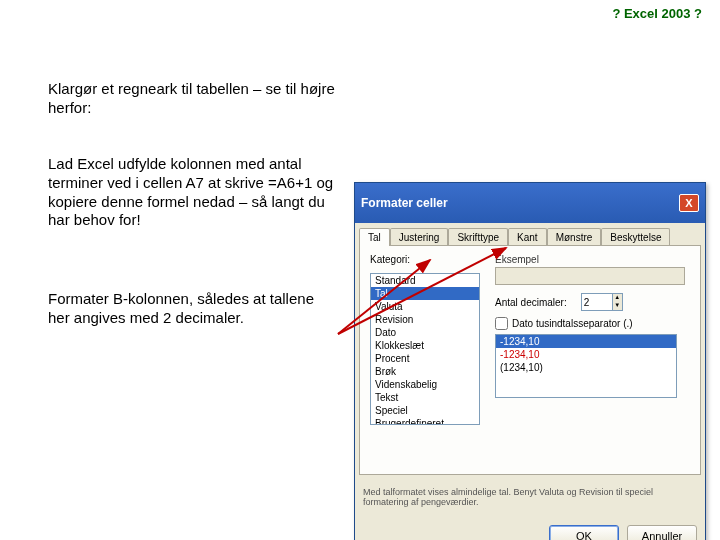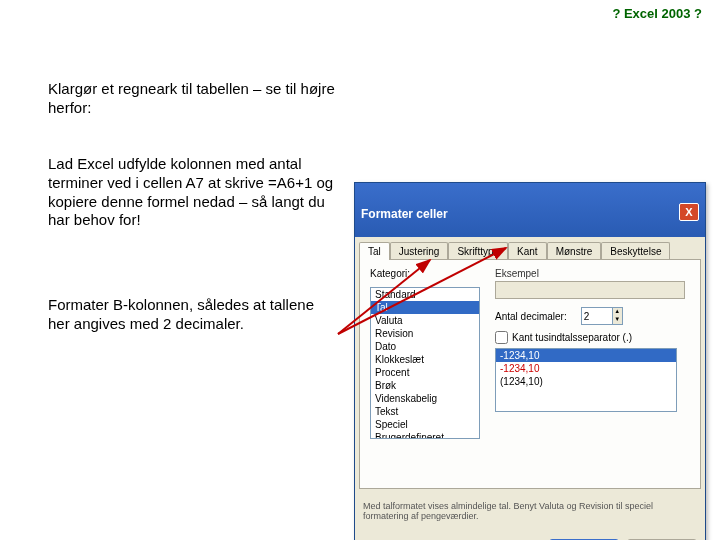--- a/index.html
+++ b/index.html
@@ -1,23 +1,23 @@
 <!DOCTYPE html>
 <html><head>
 <meta charset="utf-8">
 <style>
   html,body{margin:0;padding:0;width:720px;height:540px;background:#fff;font-family:Verdana,Tahoma,Arial,sans-serif;font-size:13px;color:#000;overflow:hidden}
   .page-title{position:absolute;top:6px;right:18px;font-weight:bold;color:#006400}
   .body-text{position:absolute;left:48px;width:290px;font-family:Verdana,Tahoma,Arial,sans-serif;font-size:15px;line-height:1.25}
   #p1{top:80px}
   #p2{top:155px}
-  #p3{top:296px}
+  #p3{top:290px}
   
   .dlg{position:absolute;left:354px;top:182px;width:350px;border:1px solid #1e4a8a;background:#ece9d8;box-shadow:2px 2px 4px rgba(0,0,0,.25);font-size:11px}
-  .titlebar{height:22px;background:linear-gradient(#3a6ecb,#295bb3);color:#fff;display:flex;align-items:flex-end;padding:16px 6px;font-weight:bold;font-size:12px}
+  .titlebar{height:22px;background:linear-gradient(#3a6ecb,#295bb3);color:#fff;display:flex;align-items:center;padding:9px 6px;font-weight:bold;font-size:12px}
   .titlebar .spacer{flex:1}
   .close-btn{width:18px;height:16px;background:#d44828;color:#fff;display:flex;align-items:center;justify-content:center;border:1px solid #fff;border-radius:2px;font-size:11px;font-weight:bold;cursor:default}
   .tabs{display:flex;gap:0;margin:4px 4px 0 4px;font-size:10px}
   .tab{padding:3px 8px;border:1px solid #aca899;border-bottom:none;background:#ece9d8;border-radius:2px 2px 0 0;position:relative;top:1px;cursor:default}
   .tab.active{background:#fdfdfb;font-weight:normal;z-index:2}
   .tabbody{margin:0 4px 6px 4px;border:1px solid #aca899;background:#fdfdfb;padding:8px 10px 10px 10px;min-height:210px;position:relative}
   .lbl{font-size:10px}
   .catlist{width:108px;height:150px;border:1px solid #7e9db9;background:#fff;overflow:hidden;margin-top:8px}
   .catlist div{padding:1px 4px;font-size:10px;cursor:default}
   .catlist .sel{background:#316ac5;color:#fff}
@@ -92,21 +92,21 @@
           <input value="2" style="">
           <span class="spinbtns">
             <span>▲</span>
             <span>▼</span>
           </span>
         </span>
       </div>
 
       <label class="chk">
         <input type="checkbox" style="">
-        <span class="lbl">Kant tusindtalsseparator (.)</span>
+        <span class="lbl">Dato tusindtalsseparator (.)</span>
       </label>
 
       <div class="neglist" id="neglist">
           <div class="sel">-1234,10</div>
           <div class="red">-1234,10</div>
           <div class="">(1234,10)</div>
         </div>
     </div>
   </div>
   <div class="desc">Med talformatet vises almindelige tal. Benyt Valuta og Revision til speciel formatering af pengeværdier.</div>

